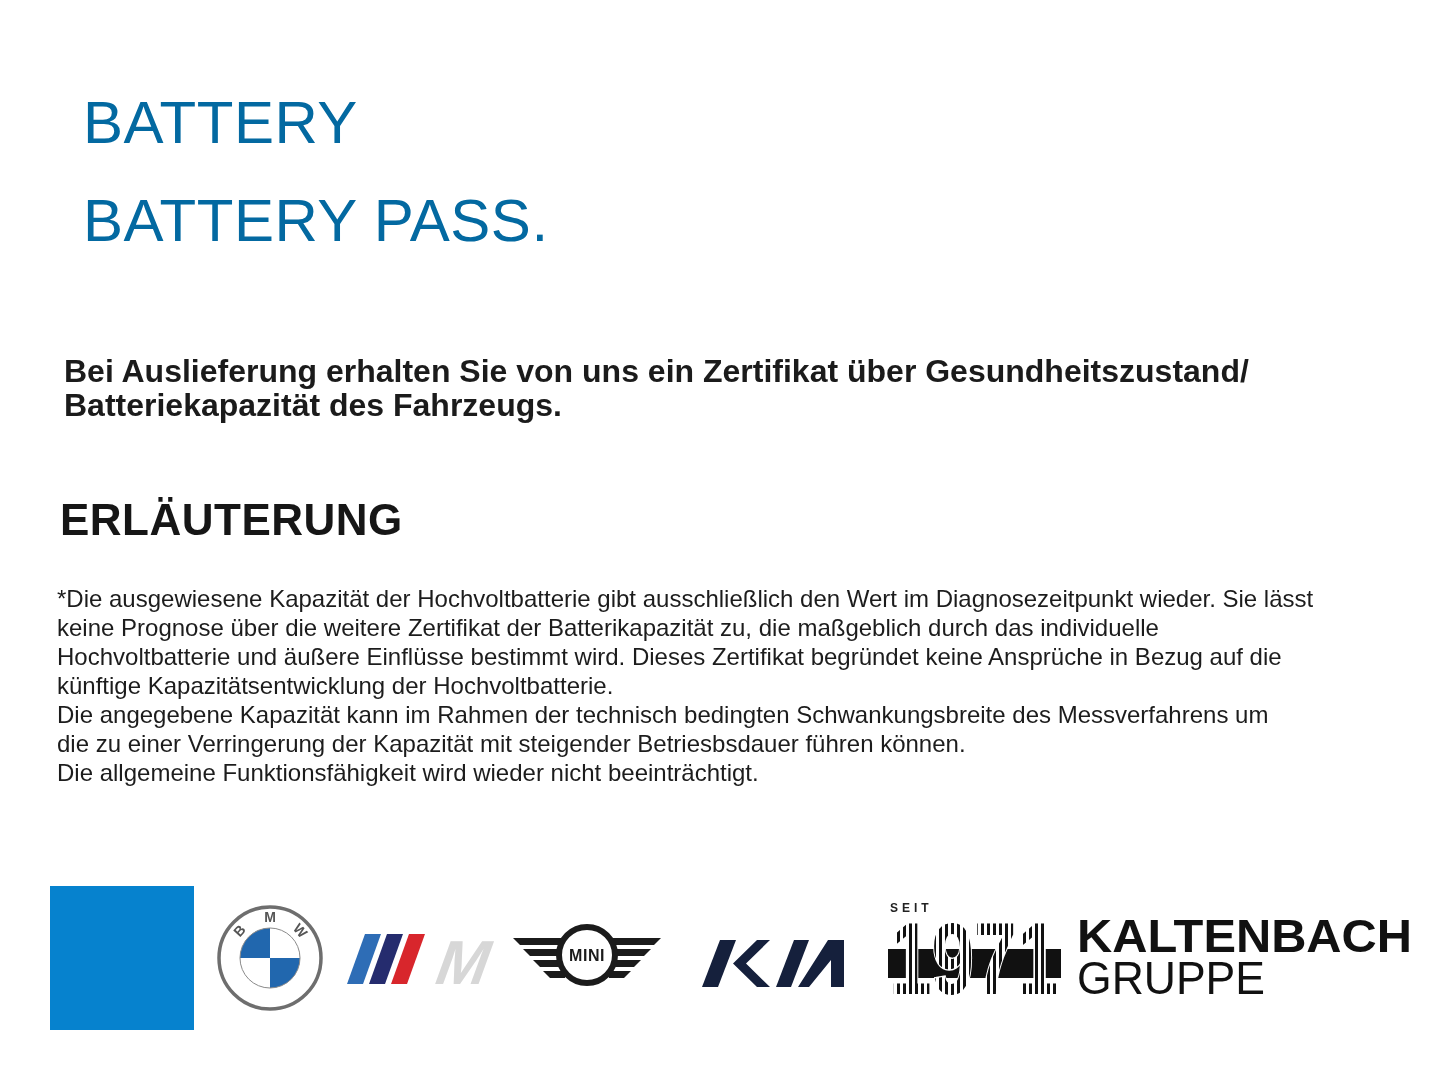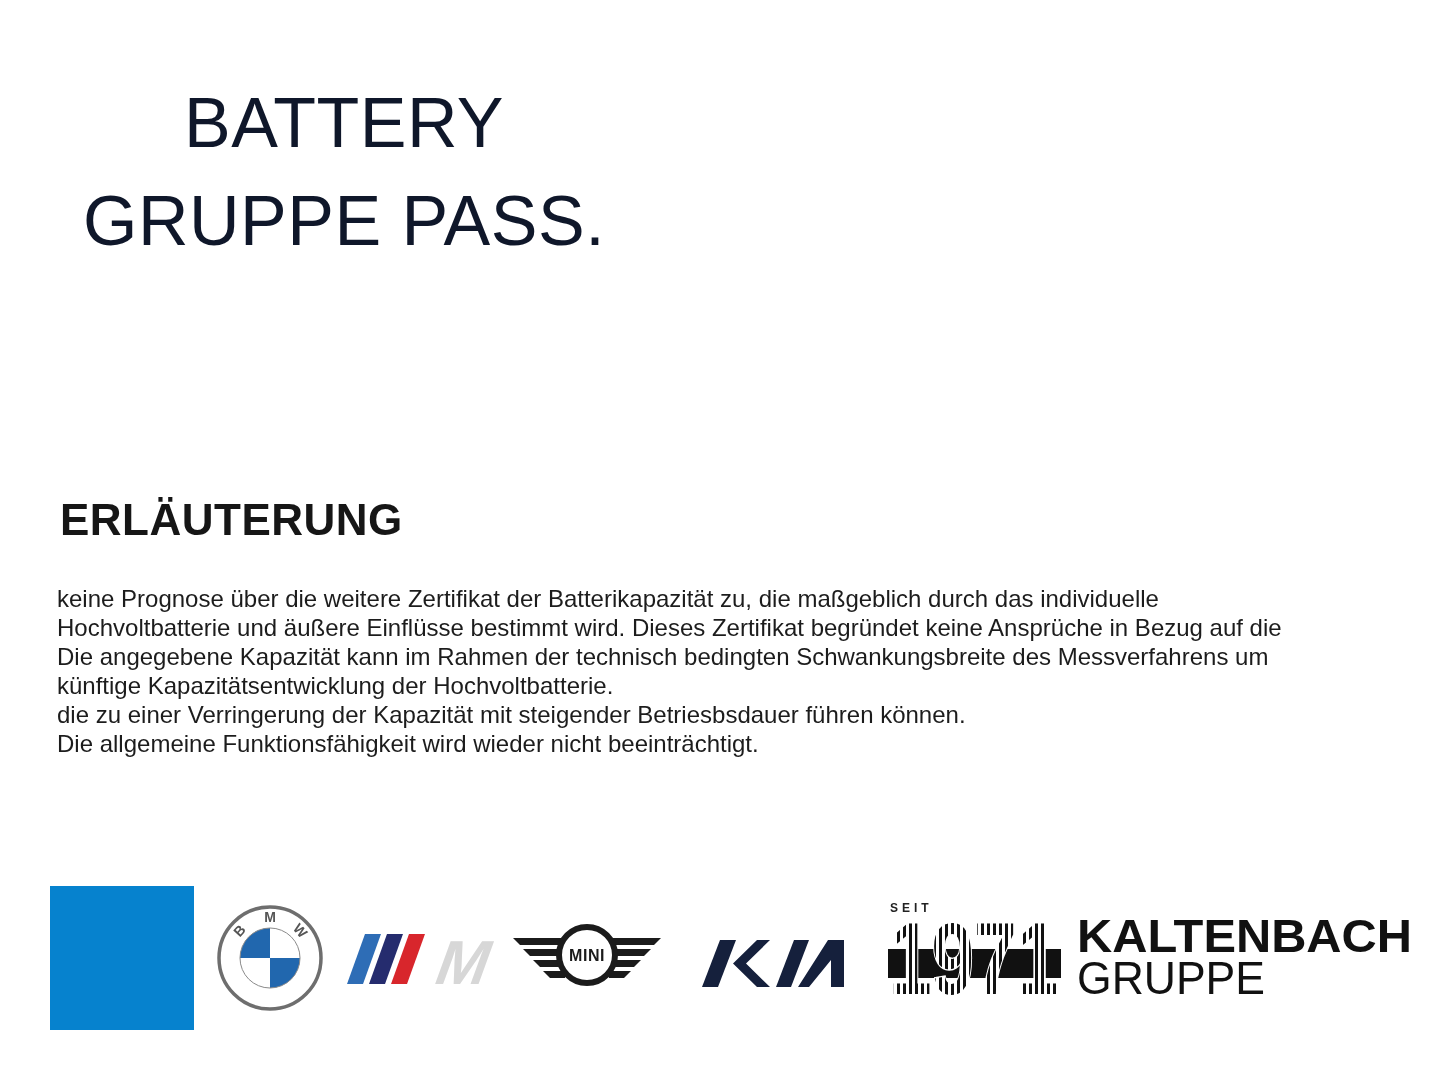--- a/index.html
+++ b/index.html
@@ -6,22 +6,22 @@
   .page{
     position:relative;
     width:1440px;height:1080px;
     background:#ffffff;
     font-family:"Liberation Sans", sans-serif;
     color:#111;
     overflow:hidden;
   }
   .title{
     position:absolute;left:83px;top:74px;
-    font-size:70px;line-height:98px;font-weight:400;
-    letter-spacing:0.5px;color:#0f172a;white-space:nowrap;text-align:center;
+    font-size:60px;line-height:98px;font-weight:400;
+    letter-spacing:0.5px;color:#0369a1;white-space:nowrap;
   }
   .intro{
     position:absolute;left:64px;top:354px;
     font-size:32px;line-height:34px;font-weight:700;
     color:#1b1b1b;white-space:nowrap;
   }
   .section-heading{
     position:absolute;left:60px;top:500px;
     font-size:44px;line-height:40px;font-weight:700;
     letter-spacing:0.5px;color:#161616;white-space:nowrap;
@@ -40,31 +40,36 @@
   .kia-mark{left:700px;top:940px;width:145px;height:47px;}
   .kaltenbach{left:885px;top:895px;width:530px;height:112px;}
 </style>
 </head>
 <body>
 
 <div class="page">
 
   <div class="title">
     <div>BATTERY</div>
-    <div>GRUPPE PASS.</div>
+    <div>BATTERY PASS.</div>
   </div>
 
+  <div class="intro">
+    <div>Bei Auslieferung erhalten Sie von uns ein Zertifikat über Gesundheitszustand/</div>
+    <div>Batteriekapazität des Fahrzeugs.</div>
+  </div>
 
   <div class="section-heading">ERLÄUTERUNG</div>
 
   <div class="body-text">
+    <div>*Die ausgewiesene Kapazität der Hochvoltbatterie gibt ausschließlich den Wert im Diagnosezeitpunkt wieder. Sie lässt</div>
     <div>keine Prognose über die weitere Zertifikat der Batterikapazität zu, die maßgeblich durch das individuelle</div>
     <div>Hochvoltbatterie und äußere Einflüsse bestimmt wird. Dieses Zertifikat begründet keine Ansprüche in Bezug auf die</div>
+    <div>künftige Kapazitätsentwicklung der Hochvoltbatterie.</div>
     <div>Die angegebene Kapazität kann im Rahmen der technisch bedingten Schwankungsbreite des Messverfahrens um</div>
-    <div>künftige Kapazitätsentwicklung der Hochvoltbatterie.</div>
     <div>die zu einer Verringerung der Kapazität mit steigender Betriesbsdauer führen können.</div>
     <div>Die allgemeine Funktionsfähigkeit wird wieder nicht beeinträchtigt.</div>
   </div>
 
   <div class="logo-row">
 
     <svg class="logo brand-square" viewBox="0 0 144 144">
       <rect x="0" y="0" width="144" height="144" fill="#0682CE"></rect>
     </svg>
 

